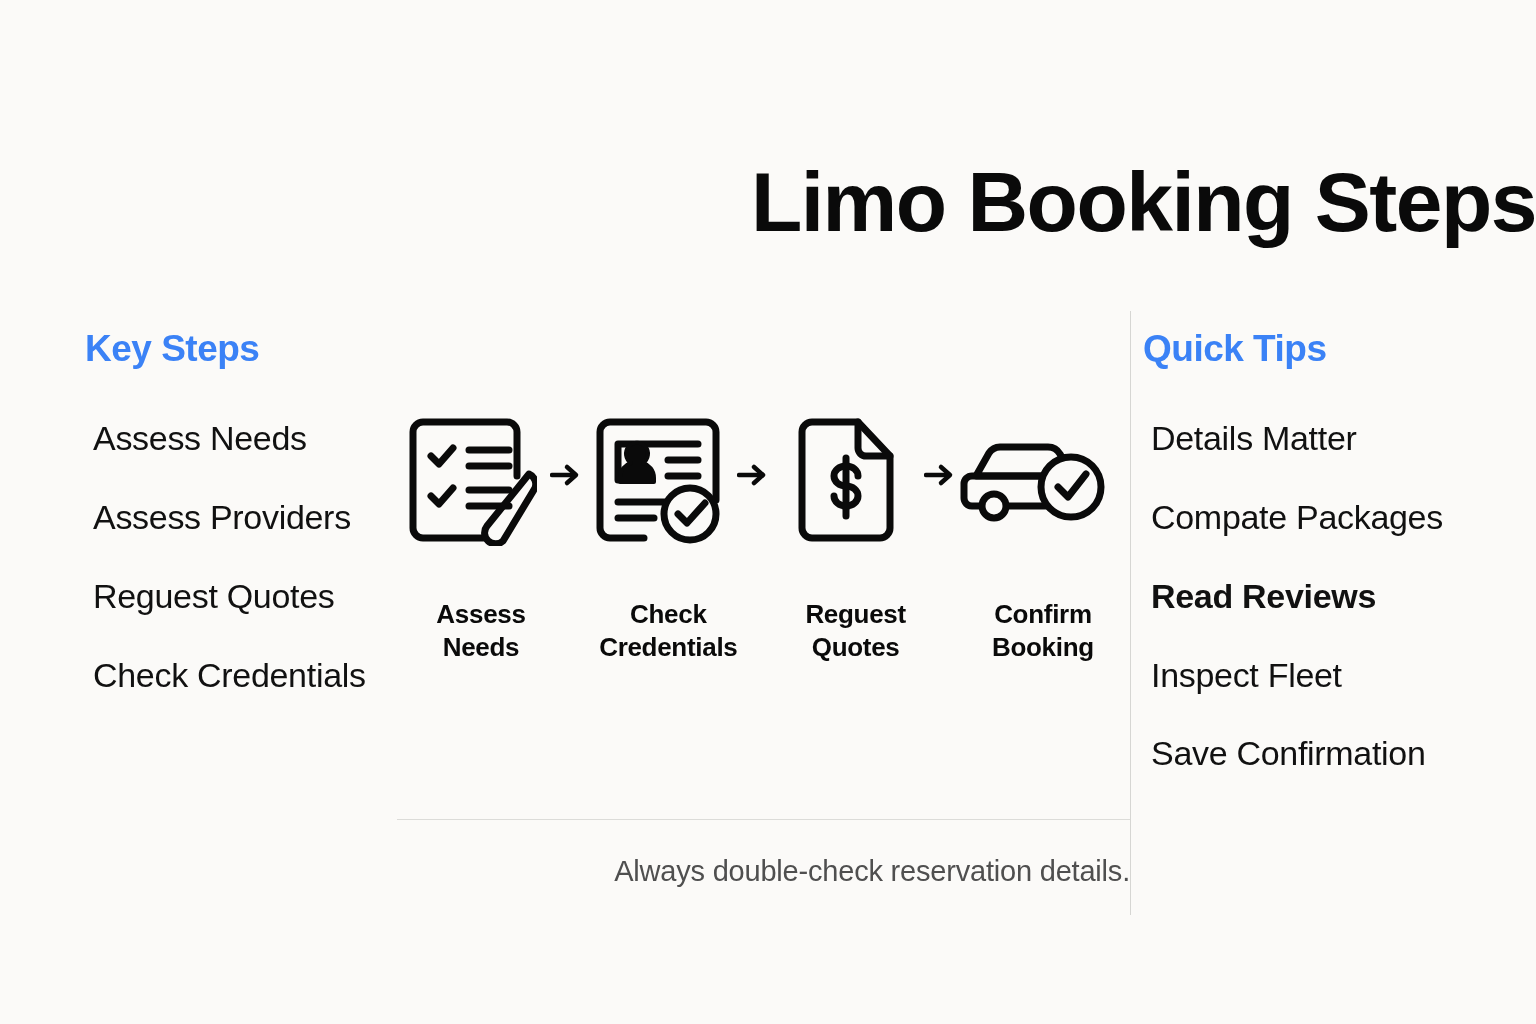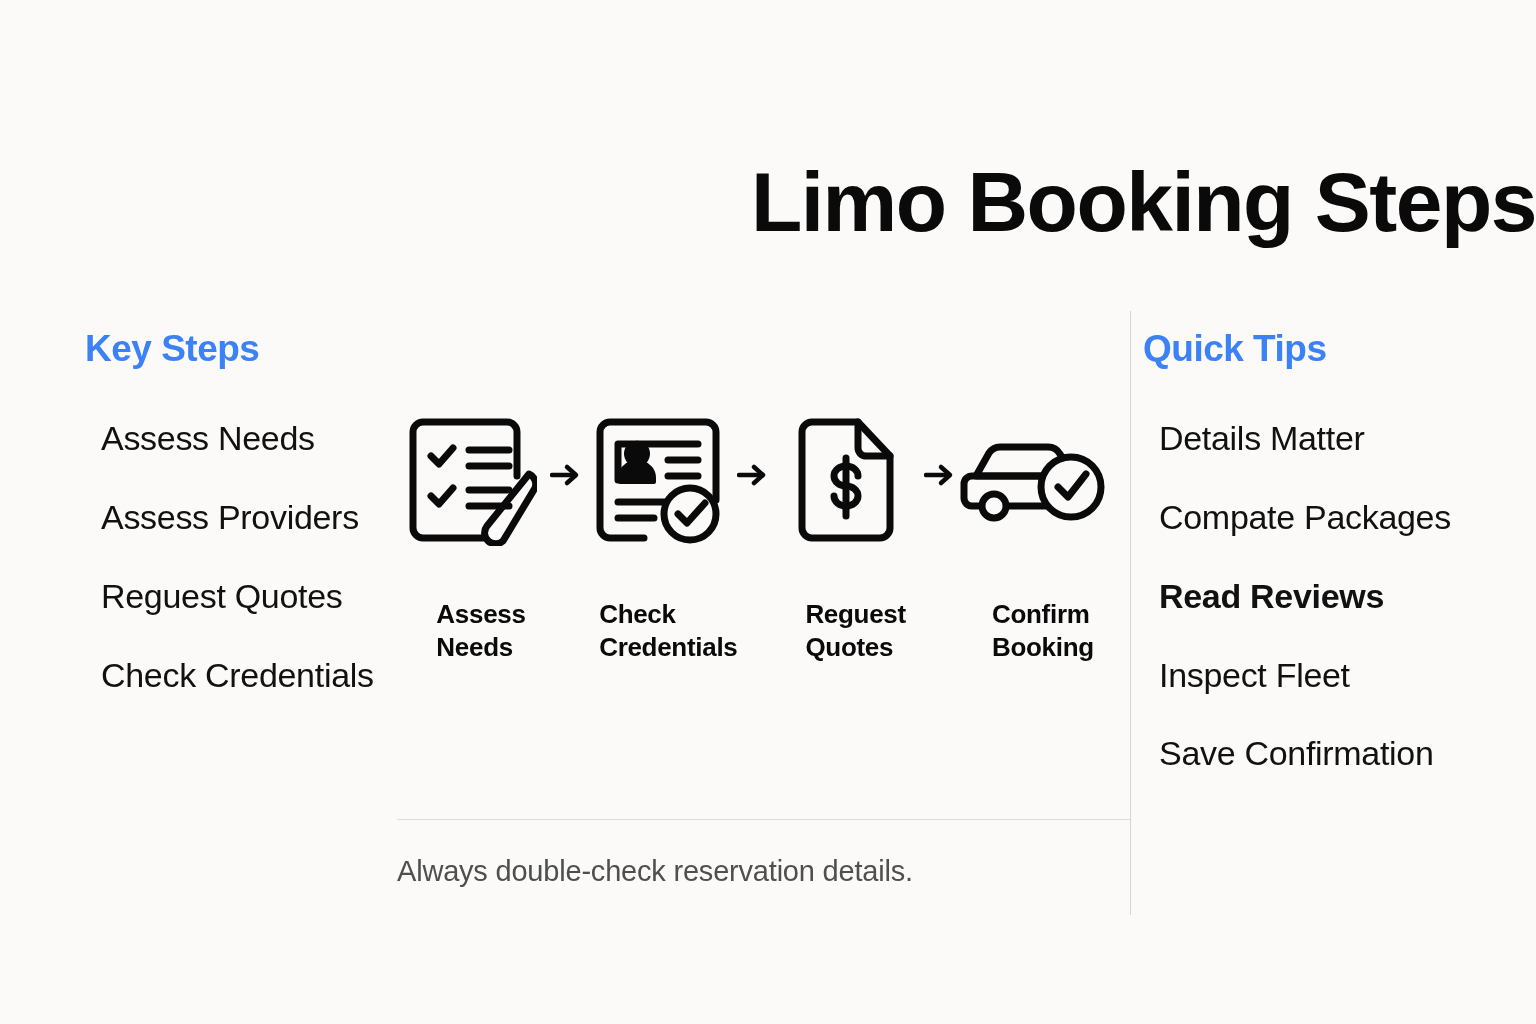--- a/index.html
+++ b/index.html
@@ -47,21 +47,21 @@
     font-size: 37px;
     font-weight: 700;
     letter-spacing: -0.5px;
     line-height: 1.05;
     color: #3b82f6;
     margin: 0 0 46px 0;
   }
 
   .col-list {
     list-style: none;
-    margin: 16px;
+    margin: 8px;
     padding: 0;
   }
   .col-list li {
     font-size: 34px;
     line-height: 1.38;
     font-weight: 400;
     color: #111111;
     margin-bottom: 32px;
     letter-spacing: -0.3px;
   }
@@ -107,42 +107,42 @@
     height: 132px;
     display: flex;
     align-items: center;
     justify-content: center;
   }
   .flow-label {
     margin-top: 52px;
     font-size: 26px;
     font-weight: 700;
     line-height: 1.28;
-    text-align: left;
+    text-align: center;
     letter-spacing: -0.3px;
     color: #0a0a0a;
     margin-left: 20px;
   }
   .flow-arrow {
     margin-top: 48px;
     width: 34px;
     flex: 0 0 34px;
     display: flex;
     align-items: center;
     justify-content: center;
     color: #0a0a0a;
   }
 
   
   .footnote {
     position: absolute;
     left: 397px;
     top: 855px;
     width: 733px;
-    text-align: left;
+    text-align: right;
     font-size: 29px;
     color: #4f4f4f;
     letter-spacing: -0.2px;
   }
 </style>
 </head>
 <body>
 
 <div id="page">
 

